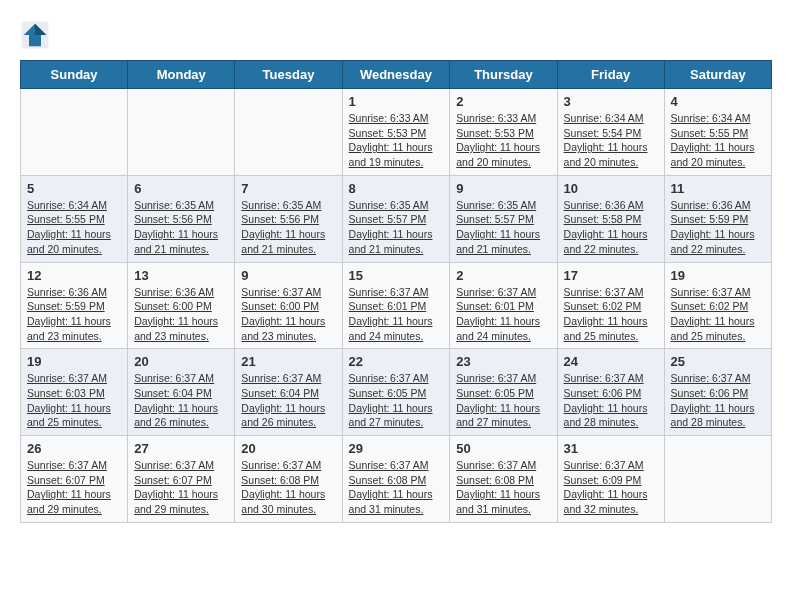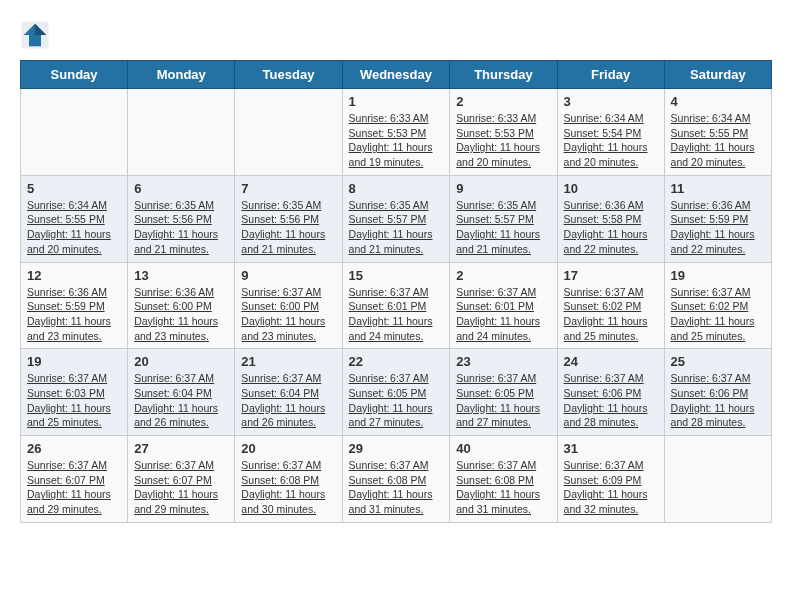--- a/index.html
+++ b/index.html
@@ -302,21 +302,21 @@
 Sunset: 6:08 PM
 Daylight: 11 hours and 30 minutes.</div>
         </td>
         <td>
           <span class="day-number">29</span>
           <div class="day-info" style="white-space: pre-line;">Sunrise: 6:37 AM
 Sunset: 6:08 PM
 Daylight: 11 hours and 31 minutes.</div>
         </td>
         <td>
-          <span class="day-number">40</span>
+          <span class="day-number">50</span>
           <div class="day-info" style="white-space: pre-line;">Sunrise: 6:37 AM
 Sunset: 6:08 PM
 Daylight: 11 hours and 31 minutes.</div>
         </td>
         <td>
           <span class="day-number">31</span>
           <div class="day-info" style="white-space: pre-line;">Sunrise: 6:37 AM
 Sunset: 6:09 PM
 Daylight: 11 hours and 32 minutes.</div>
         </td>

